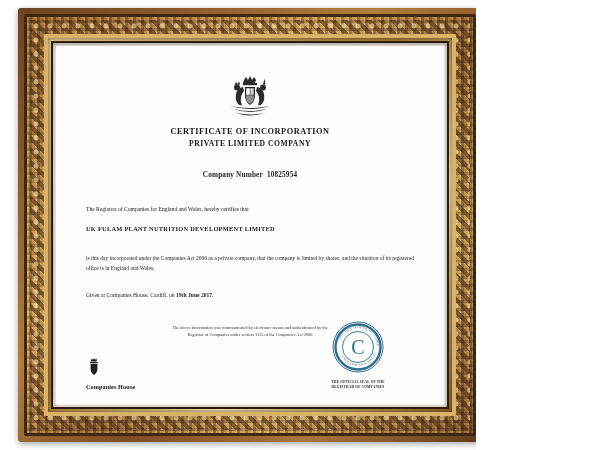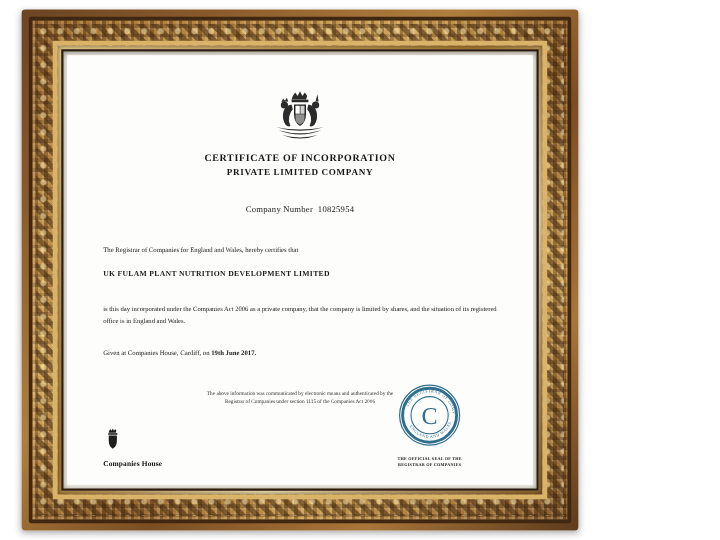--- a/index.html
+++ b/index.html
@@ -6,21 +6,21 @@
     margin: 0;
     padding: 0;
     width: 600px;
     height: 450px;
     background: #ffffff;
     font-family: "Liberation Serif", serif;
   }
 
   #stage {
     position: relative;
-    width: 600px;
+    width: 476px;
     height: 450px;
     background: #ffffff;
     overflow: hidden;
   }
 
   
   .frame-outer {
     position: absolute;
     left: 18px;
     top: 8px;
@@ -119,21 +119,21 @@
     margin-top: 4px;
     color: #171717;
   }
   .cert-title .l2 { font-size: 7.6px; }
   .cert-title .l3 { font-size: 7.6px; }
 
   .company-number {
     text-align: center;
     margin-top: 22px;
     font-size: 7.2px;
-    font-weight: normal;
+    font-weight: bold;
     letter-spacing: 0.2px;
   }
   .company-number .num { margin-left: 4px; }
 
   .registrar-line {
     margin-top: 26px;
     font-size: 5.6px;
     line-height: 1.5;
     color: #222;
   }

